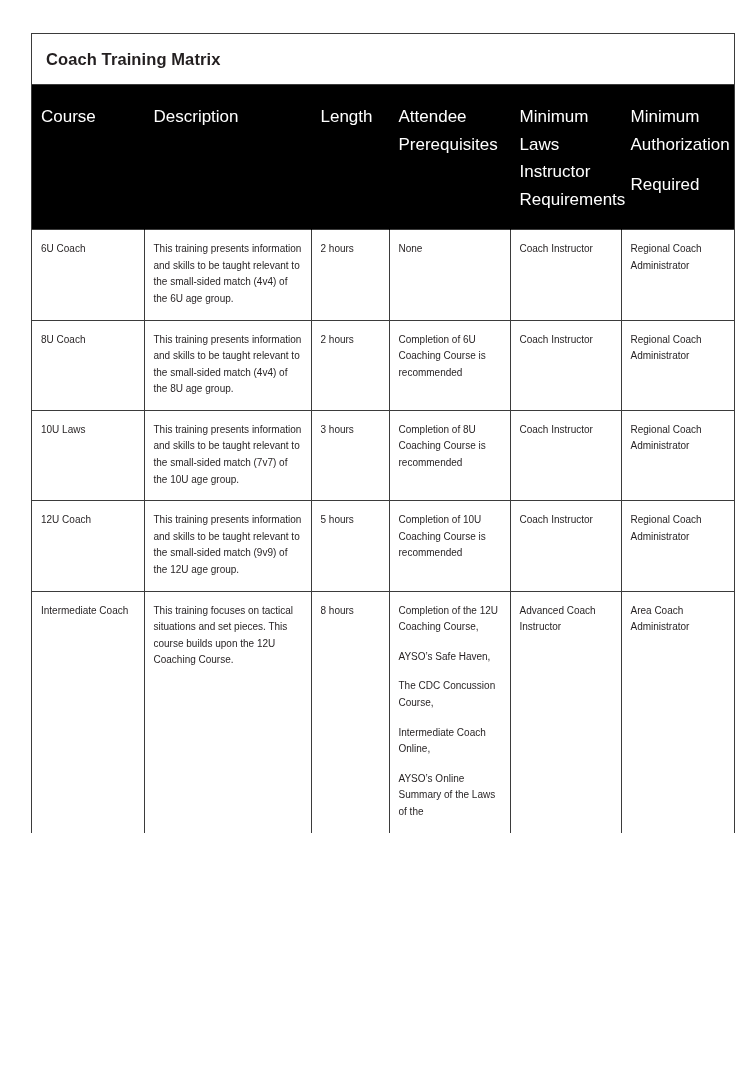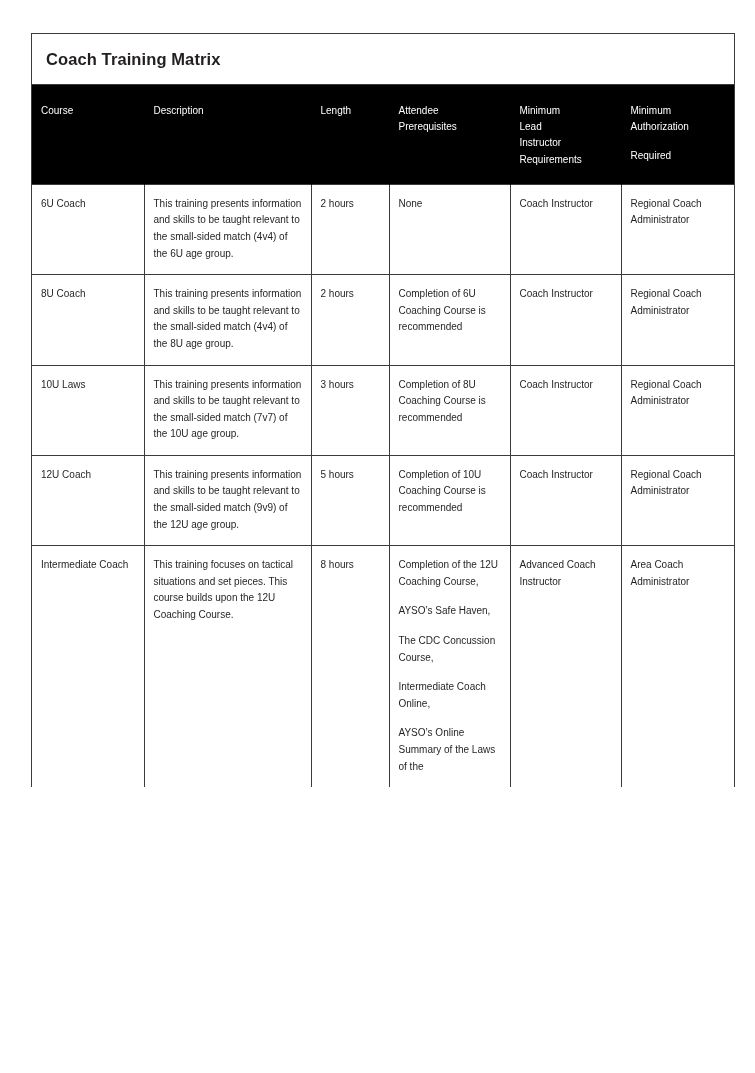--- a/index.html
+++ b/index.html
@@ -53,21 +53,21 @@
   table.matrix col.c3 { width: 121px; }
   table.matrix col.c4 { width: 111px; }
   table.matrix col.c5 { width: 113px; }
 
   table.matrix thead th {
     background: #000000;
     color: #ffffff;
     text-align: left;
     vertical-align: top;
     font-weight: normal;
-    font-size: 10px;
+    font-size: 17px;
     line-height: 1.62;
     padding: 18px 8px 16px 9px;
     border-right: 1px solid #000;
     box-sizing: border-box;
   }
   table.matrix thead th:last-child { border-right: none; }
   table.matrix thead th .hdr-line { display: block; }
   table.matrix thead th .hdr-gap { display: block; height: 13px; }
 
   table.matrix tbody td {
@@ -121,21 +121,21 @@
             </th>
           <th>
               <span class="hdr-line">Length</span>
             </th>
           <th>
               <span class="hdr-line">Attendee</span>
               <span class="hdr-line">Prerequisites</span>
             </th>
           <th>
               <span class="hdr-line">Minimum</span>
-              <span class="hdr-line">Lead</span>
+              <span class="hdr-line">Laws</span>
               <span class="hdr-line">Instructor</span>
               <span class="hdr-line">Requirements</span>
             </th>
           <th>
               <span class="hdr-line">Minimum</span>
               <span class="hdr-line">Authorization</span>
               <span class="hdr-gap"></span>
               <span class="hdr-line">Required</span>
             </th>
         </tr>

